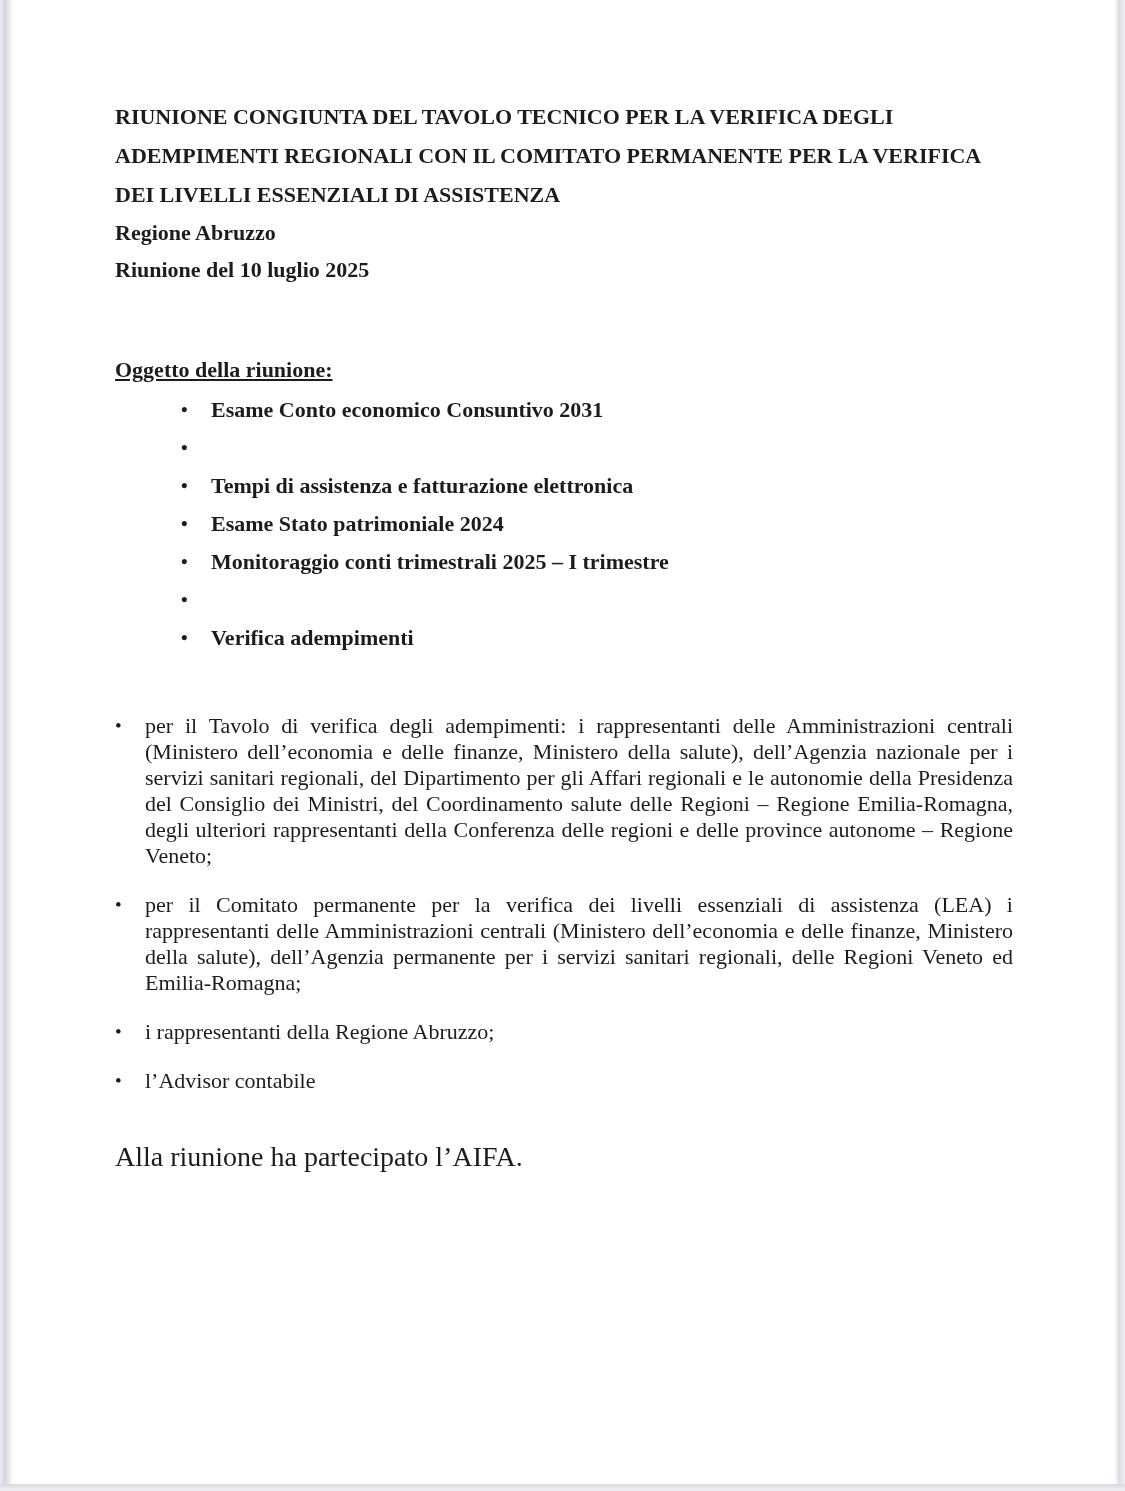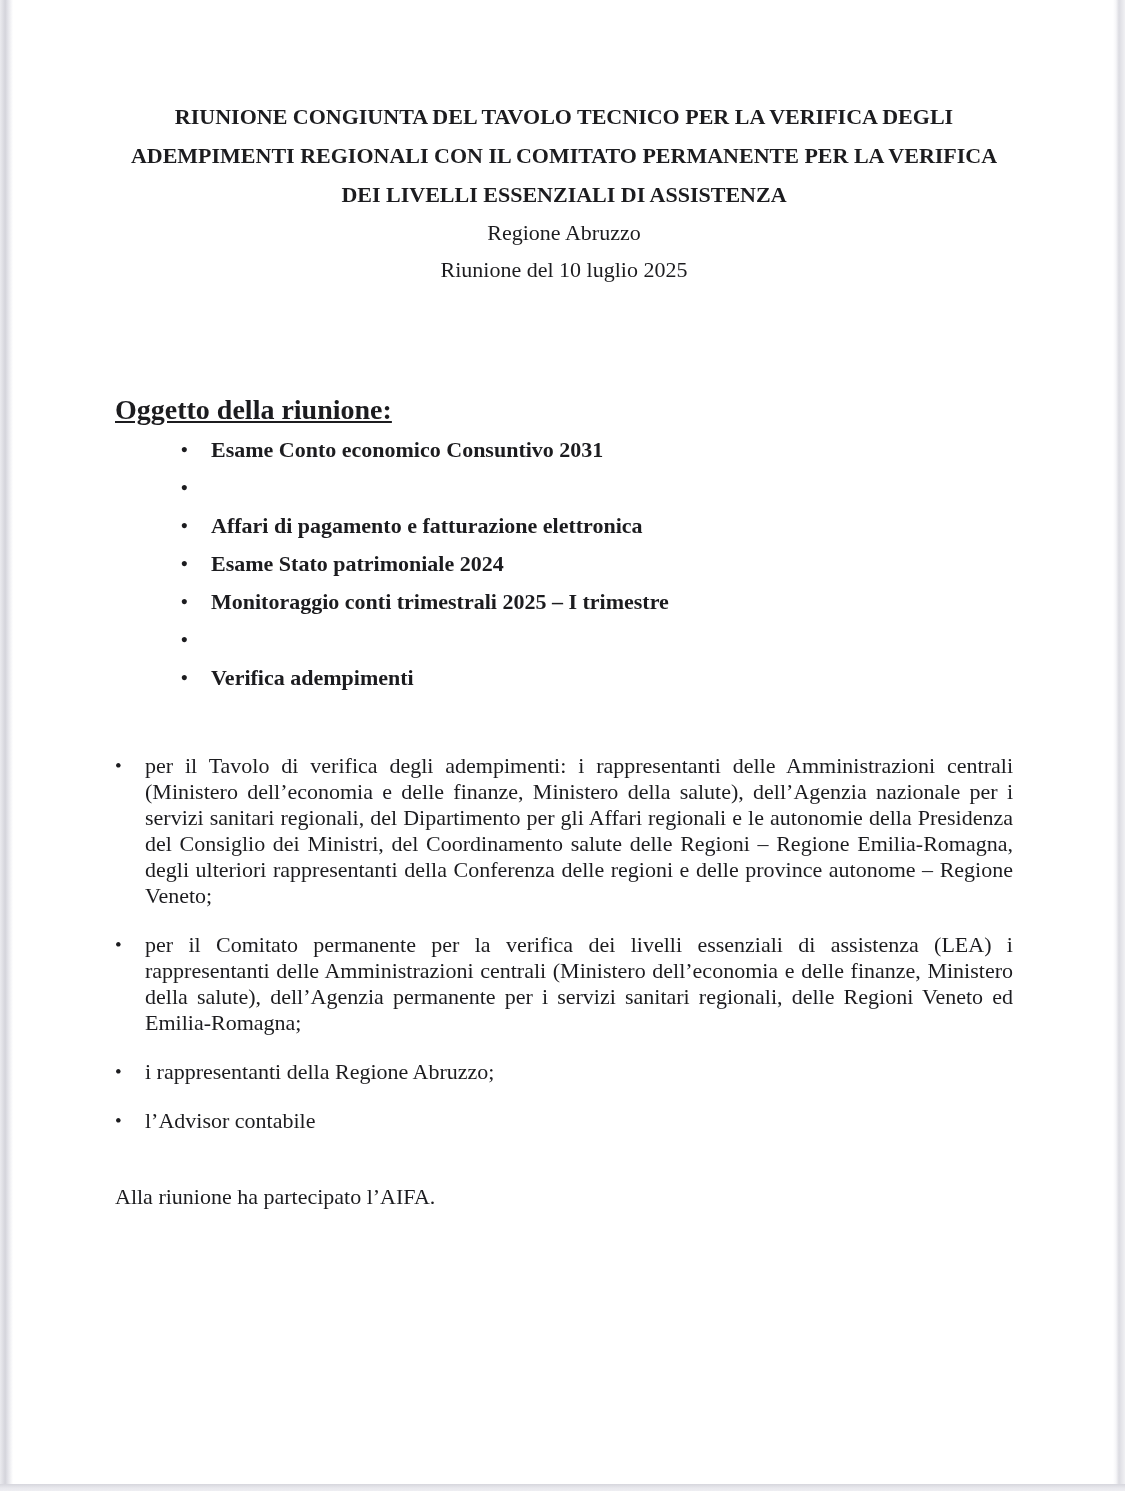--- a/index.html
+++ b/index.html
@@ -34,34 +34,34 @@
     position: absolute;
     left: 115px;
     right: 112px;
     top: 97px;
   }
 
   .title-line {
     font-size: 22px;
     font-weight: bold;
     line-height: 39px;
-    text-align: center;
+    text-align: left;
     white-space: nowrap;
   }
   .subtitle-line {
     font-size: 22px;
-    font-weight: normal;
+    font-weight: bold;
     line-height: 37px;
-    text-align: center;
+    text-align: left;
     white-space: nowrap;
   }
 
   .section-heading {
-    margin-top: 109px;
-    font-size: 28px;
+    margin-top: 69px;
+    font-size: 22px;
     font-weight: bold;
     line-height: 26px;
     text-decoration: underline;
   }
 
   .agenda-list {
     margin-top: 8px;
   }
   .agenda-item {
     display: flex;
@@ -90,21 +90,21 @@
     flex: 0 0 30px;
     font-size: 19px;
   }
   .participant-item .p-text {
     flex: 1 1 auto;
     text-align: justify;
   }
 
   .closing-line {
     margin-top: 50px;
-    font-size: 22px;
+    font-size: 28px;
     line-height: 26px;
   }
 </style>
 </head>
 <body>
 
 <div class="edge-left"></div>
 <div class="edge-right"></div>
 <div class="edge-bottom"></div>
 
@@ -123,21 +123,21 @@
   <div class="agenda-list">
     <div class="agenda-item">
       <span class="bullet">•</span>
       <span class="a-text">Esame Conto economico Consuntivo 2031</span>
     </div>
     <div class="agenda-item">
       <span class="bullet">•</span>
     </div>
     <div class="agenda-item">
       <span class="bullet">•</span>
-      <span class="a-text">Affari di pagamento e fatturazione elettronica</span>
+      <span class="a-text">Tempi di assistenza e fatturazione elettronica</span>
     </div>
     <div class="agenda-item">
       <span class="bullet">•</span>
       <span class="a-text">Esame Stato patrimoniale 2024</span>
     </div>
     <div class="agenda-item">
       <span class="bullet">•</span>
       <span class="a-text">Monitoraggio conti trimestrali 2025 – I trimestre</span>
     </div>
     <div class="agenda-item">

